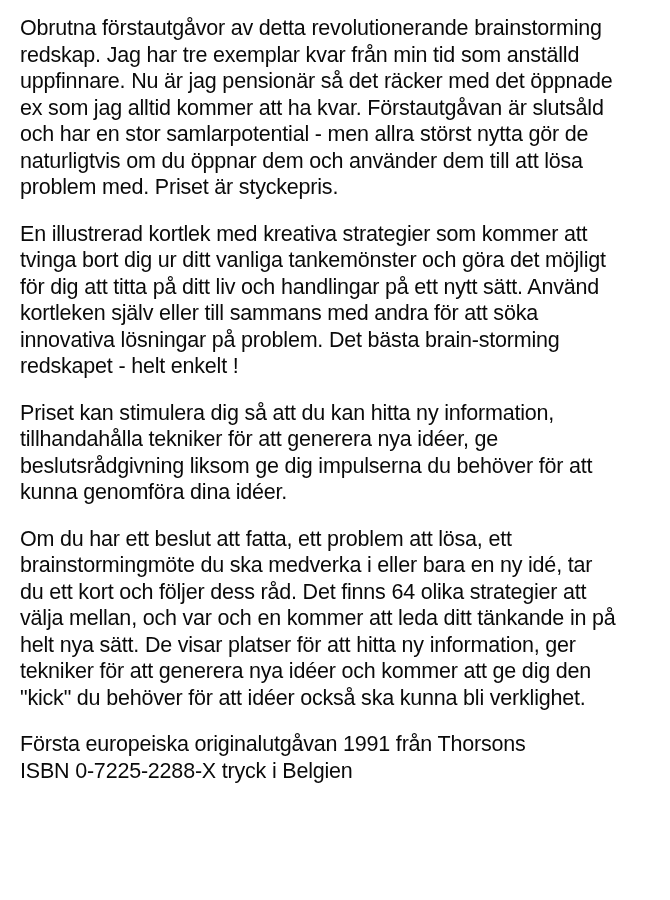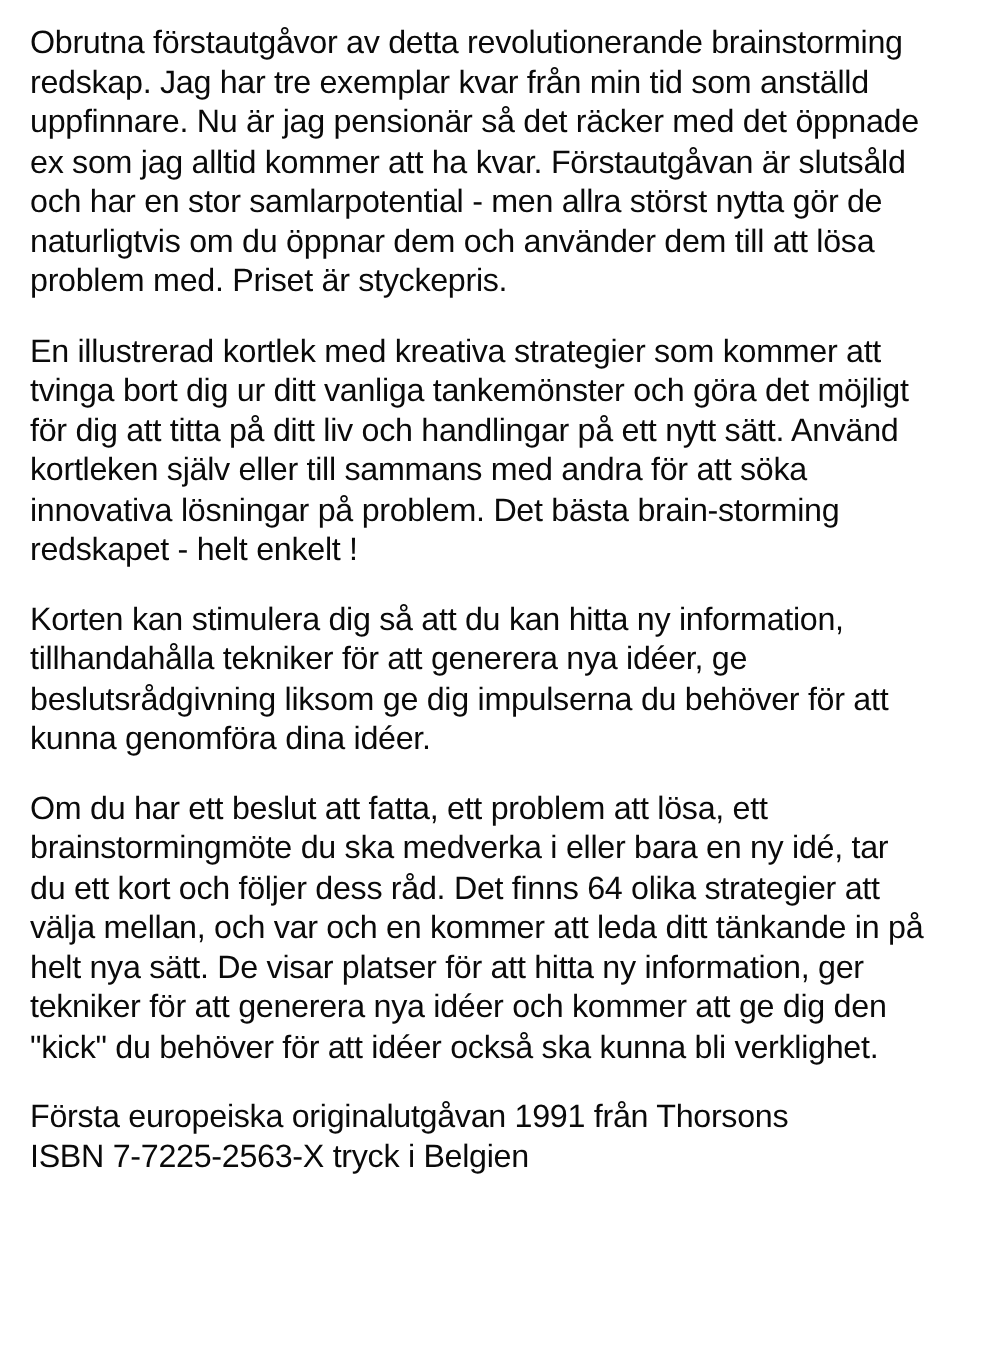--- a/index.html
+++ b/index.html
@@ -46,29 +46,29 @@
 naturligtvis om du öppnar dem och använder dem till att lösa
 problem med. Priset är styckepris.</p>
 
   <p class="doc-paragraph">En illustrerad kortlek med kreativa strategier som kommer att
 tvinga bort dig ur ditt vanliga tankemönster och göra det möjligt
 för dig att titta på ditt liv och handlingar på ett nytt sätt. Använd
 kortleken själv eller till sammans med andra för att söka
 innovativa lösningar på problem. Det bästa brain-storming
 redskapet - helt enkelt !</p>
 
-  <p class="doc-paragraph">Korten kan stimulera dig så att du kan hitta ny information,
+  <p class="doc-paragraph">Priset kan stimulera dig så att du kan hitta ny information,
 tillhandahålla tekniker för att generera nya idéer, ge
 beslutsrådgivning liksom ge dig impulserna du behöver för att
 kunna genomföra dina idéer.</p>
 
   <p class="doc-paragraph">Om du har ett beslut att fatta, ett problem att lösa, ett
 brainstormingmöte du ska medverka i eller bara en ny idé, tar
 du ett kort och följer dess råd. Det finns 64 olika strategier att
 välja mellan, och var och en kommer att leda ditt tänkande in på
 helt nya sätt. De visar platser för att hitta ny information, ger
 tekniker för att generera nya idéer och kommer att ge dig den
 "kick" du behöver för att idéer också ska kunna bli verklighet.</p>
 
 
   <p class="doc-paragraph">Första europeiska originalutgåvan 1991 från Thorsons
-ISBN 7-7225-2563-X tryck i Belgien</p>
+ISBN 0-7225-2288-X tryck i Belgien</p>
 </div>
 
 </body></html>

